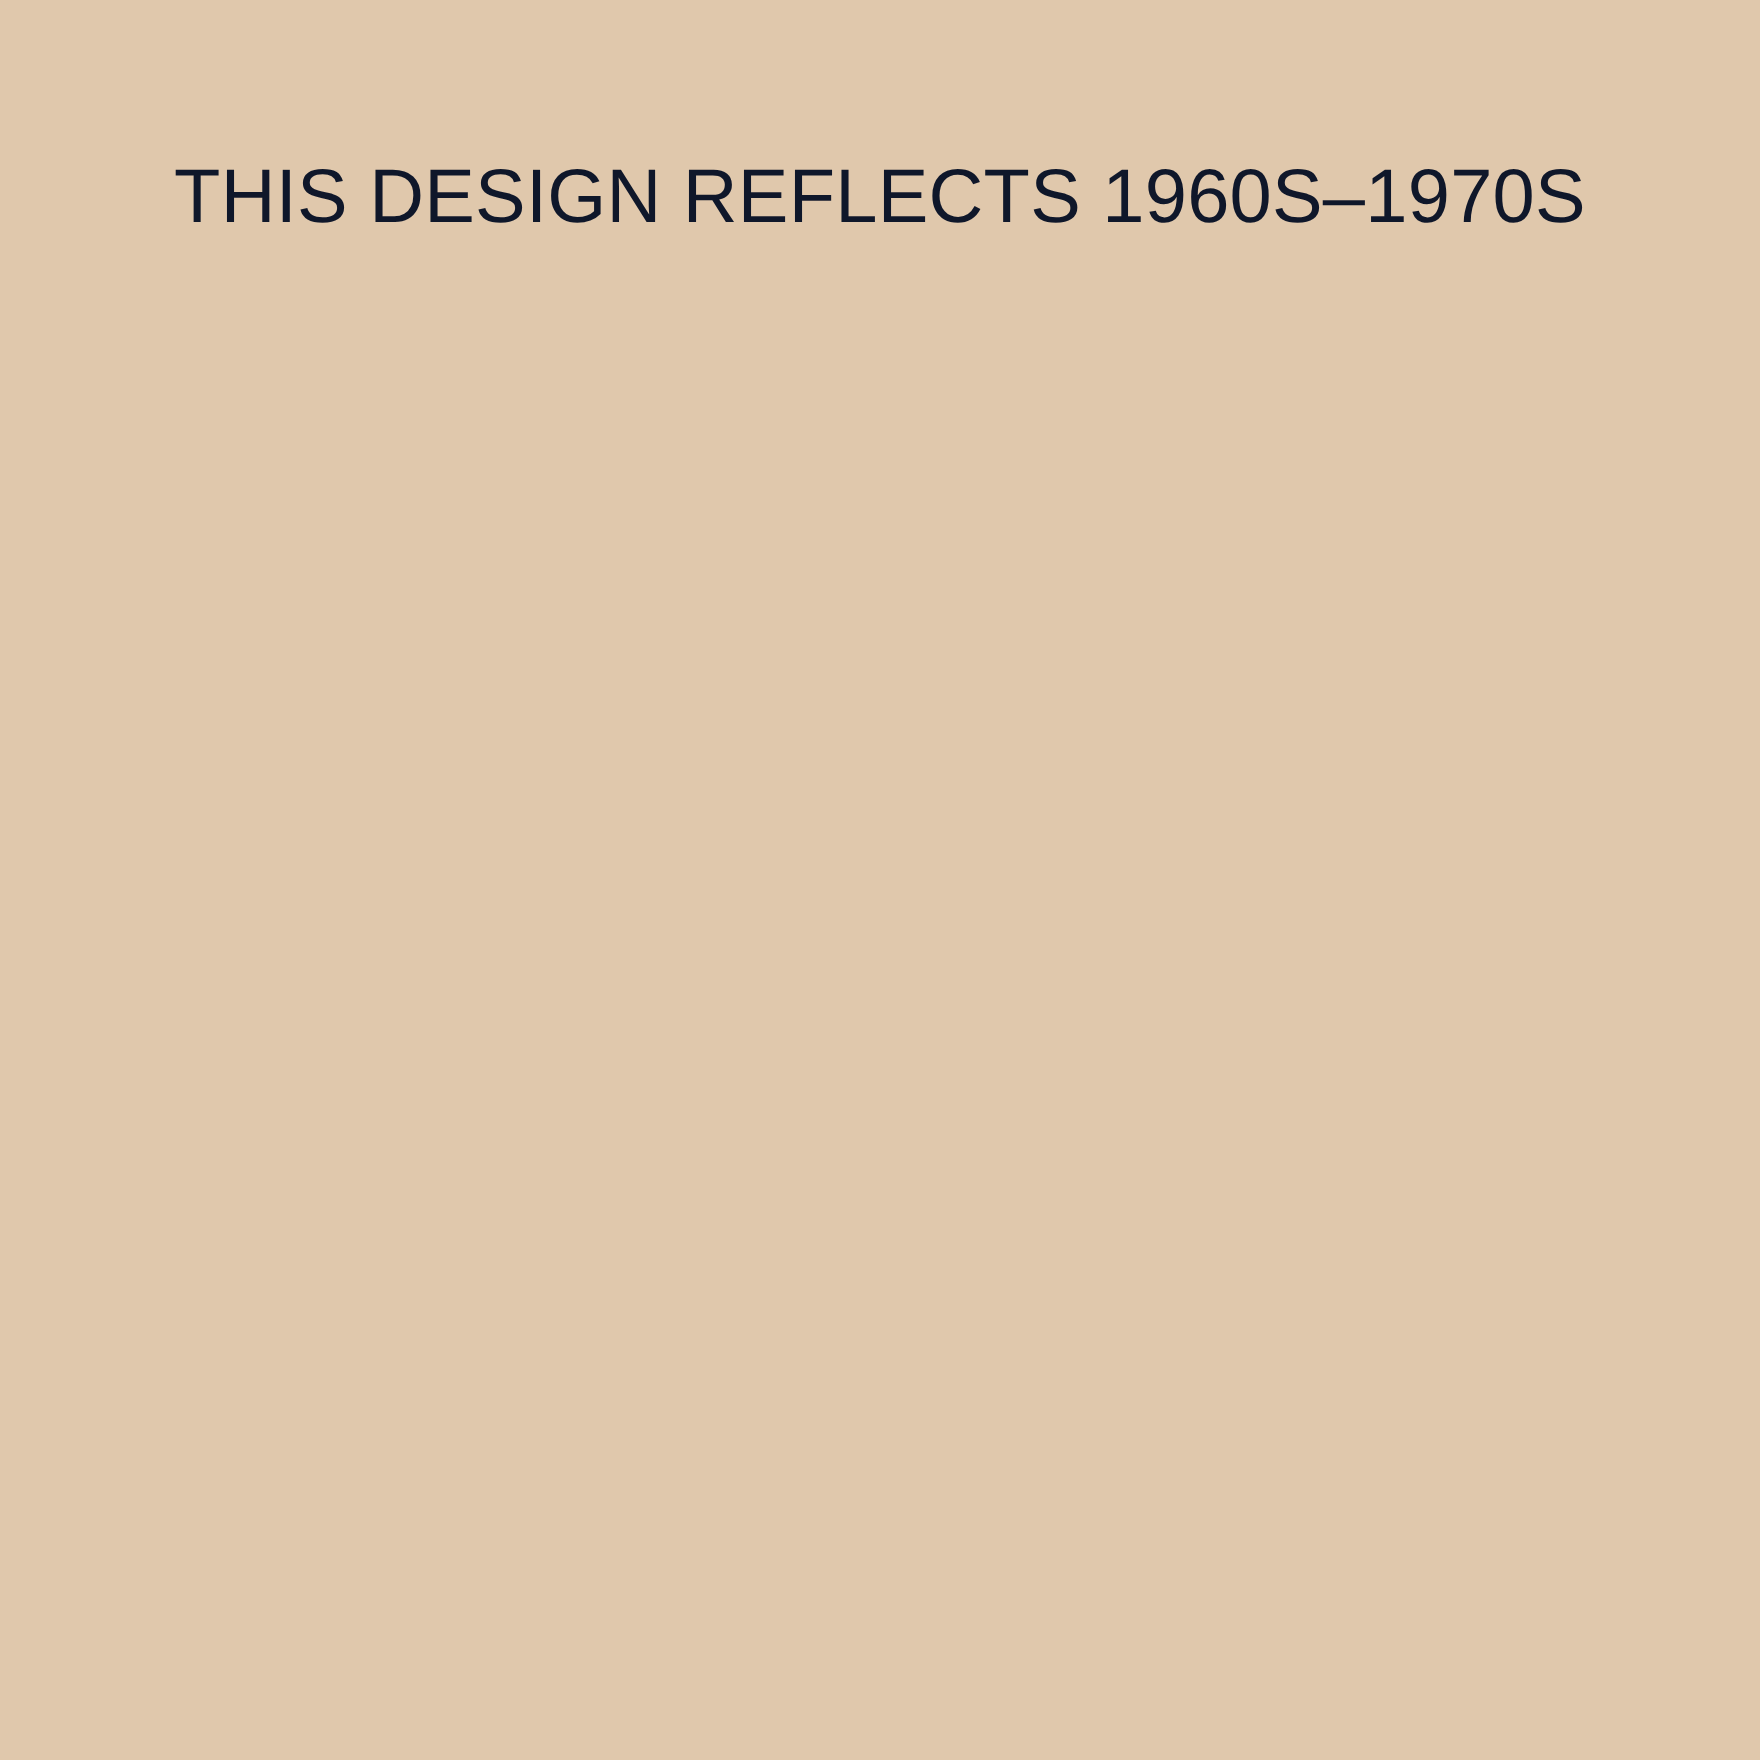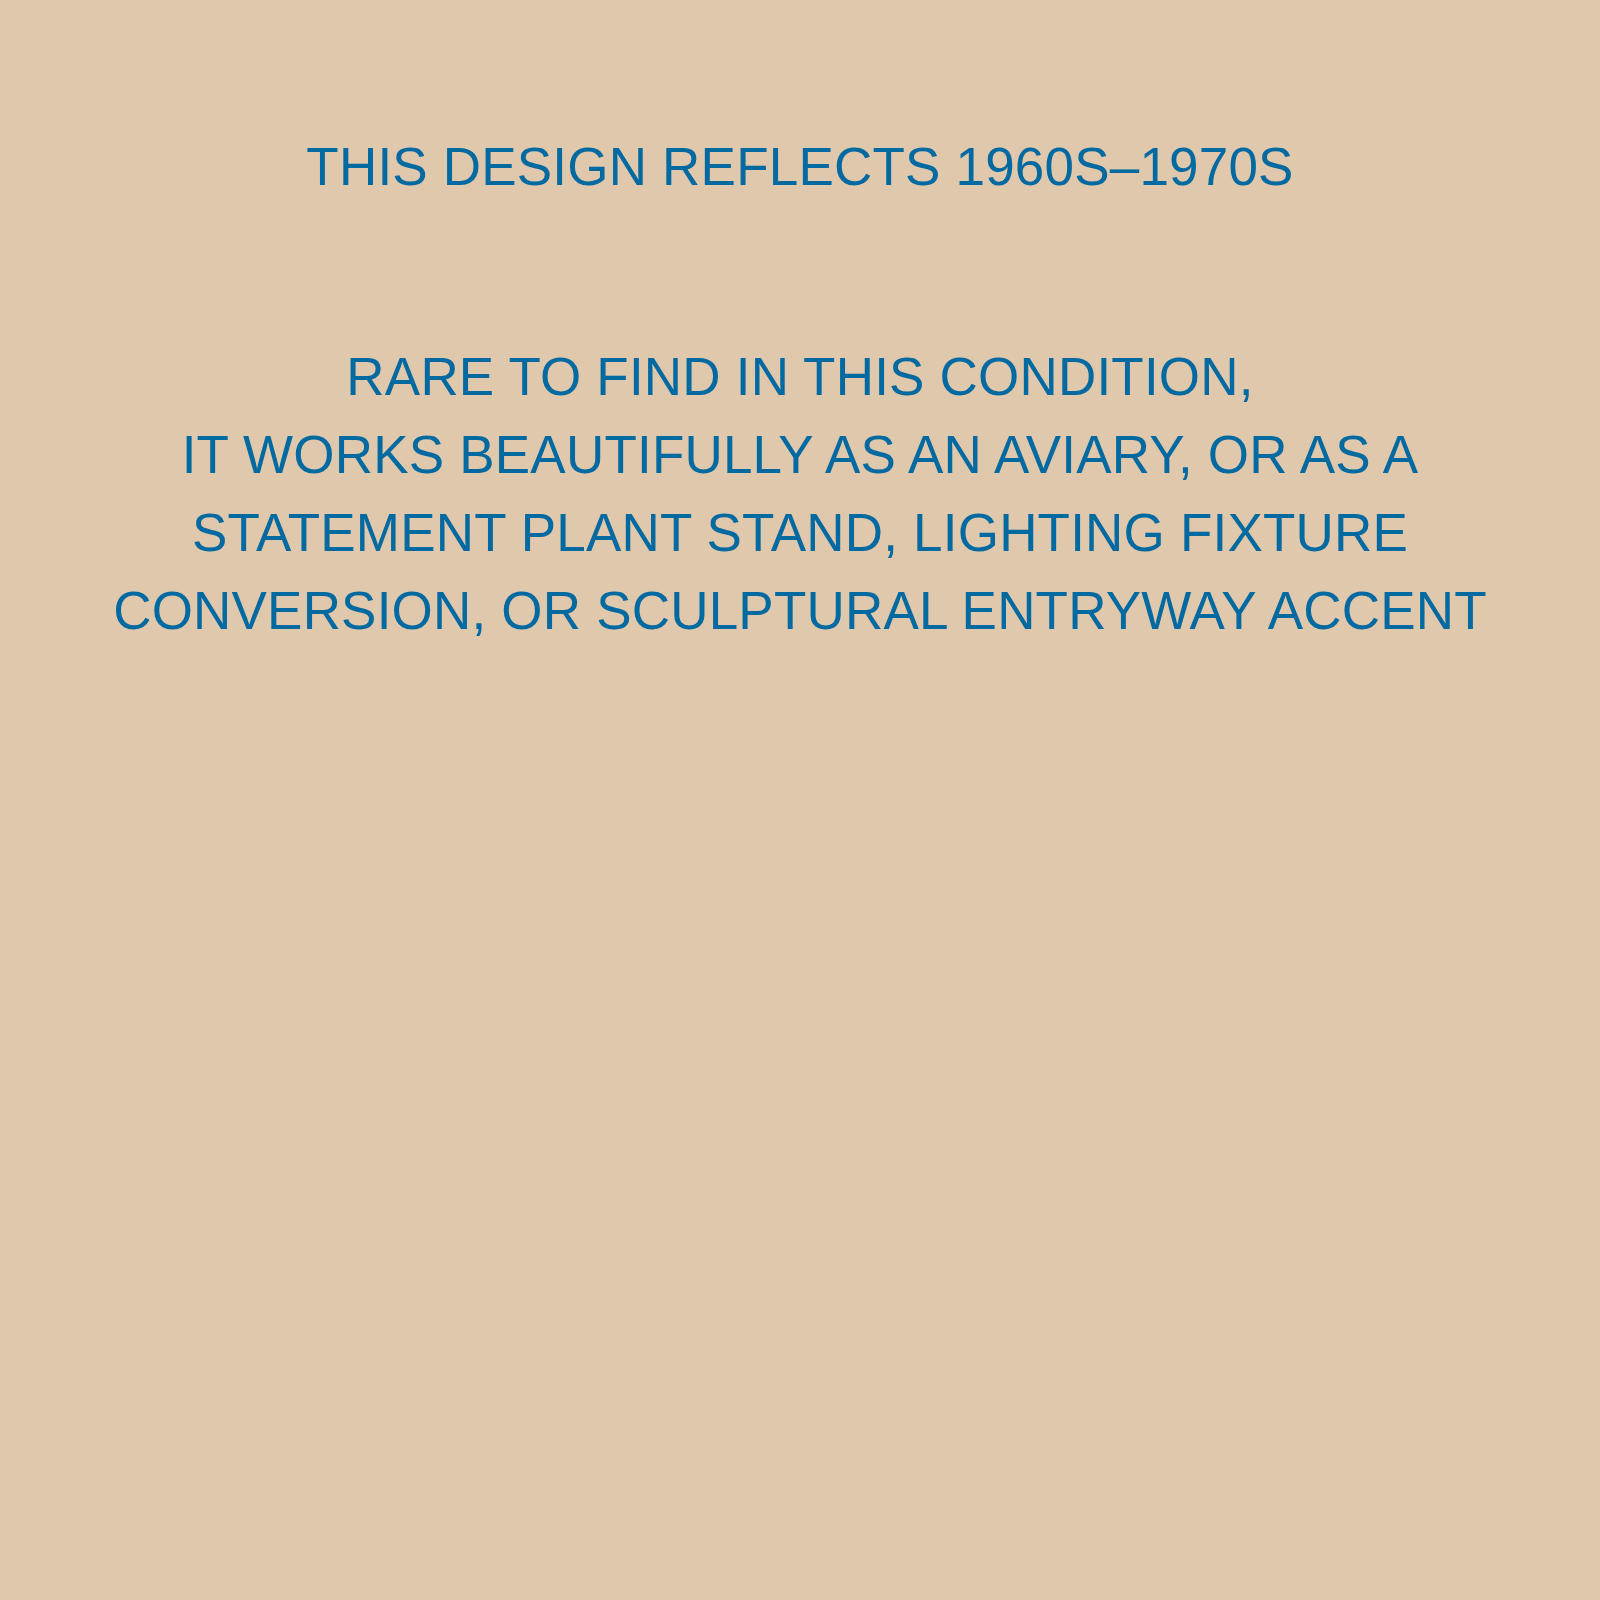--- a/index.html
+++ b/index.html
@@ -19,39 +19,35 @@
     background: #e0c8ac;
     box-sizing: border-box;
     padding: 110px 40px 0 40px;
     display: flex;
     flex-direction: column;
     align-items: center;
   }
   .block {
     width: 100%;
     text-align: center;
-    color: #0369a1;
-    font-size: 53px;
+    color: #0f172a;
+    font-size: 69px;
     line-height: 1.47;
     letter-spacing: 0.2px;
     font-weight: 400;
     white-space: pre-line;
   }
   .block.b1 {
     margin-top: 18px;
   }
   .block.b2 {
     margin-top: 104px;
   }
   .block.b3 {
     margin-top: 132px;
   }
 </style>
 </head>
 <body>
 
 <div class="page">
   <div class="block b1">THIS DESIGN REFLECTS 1960S–1970S</div>
-  <div class="block b3">RARE TO FIND IN THIS CONDITION,
-IT WORKS BEAUTIFULLY AS AN AVIARY, OR AS A
-STATEMENT PLANT STAND, LIGHTING FIXTURE
-CONVERSION, OR SCULPTURAL ENTRYWAY ACCENT</div>
 </div>
 
 </body></html>

